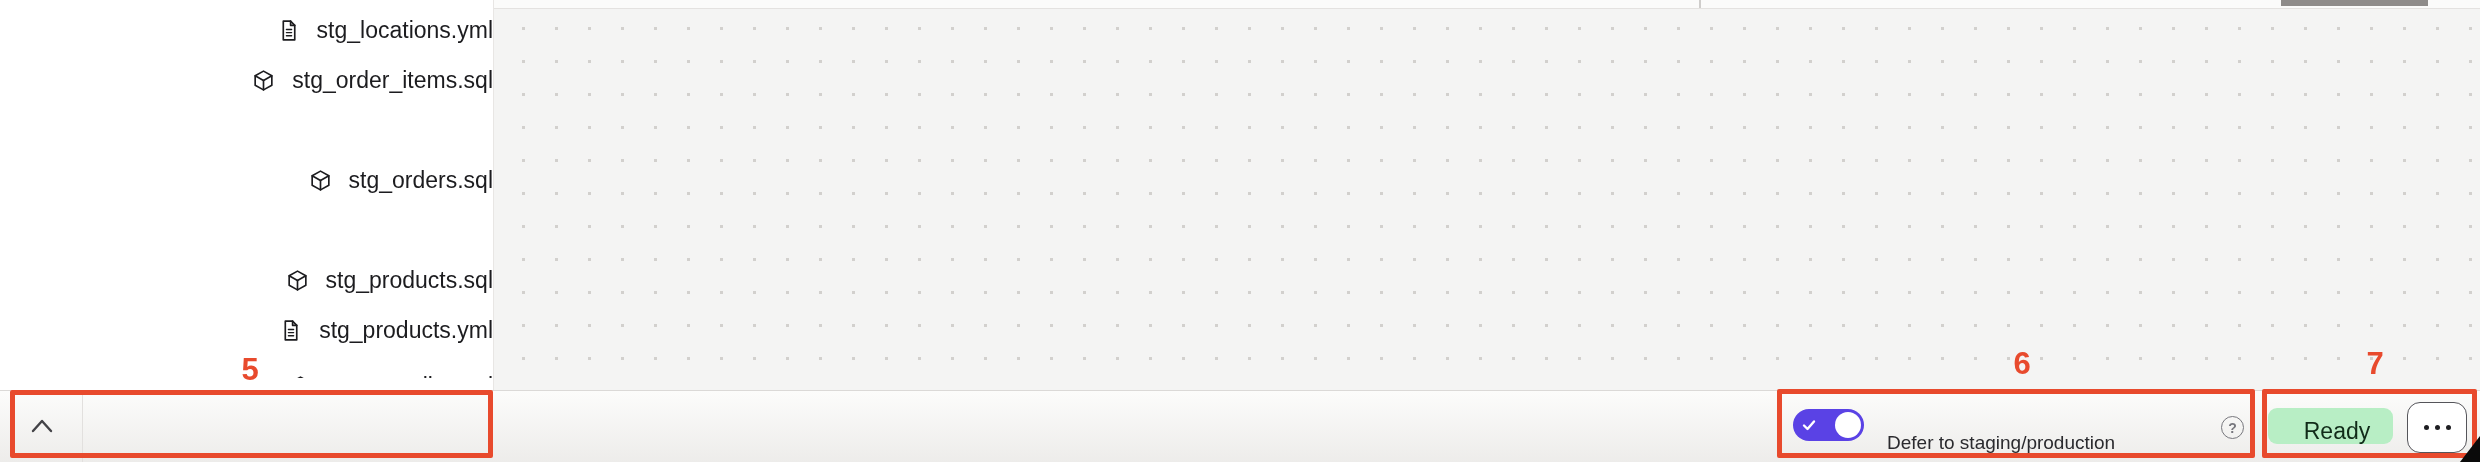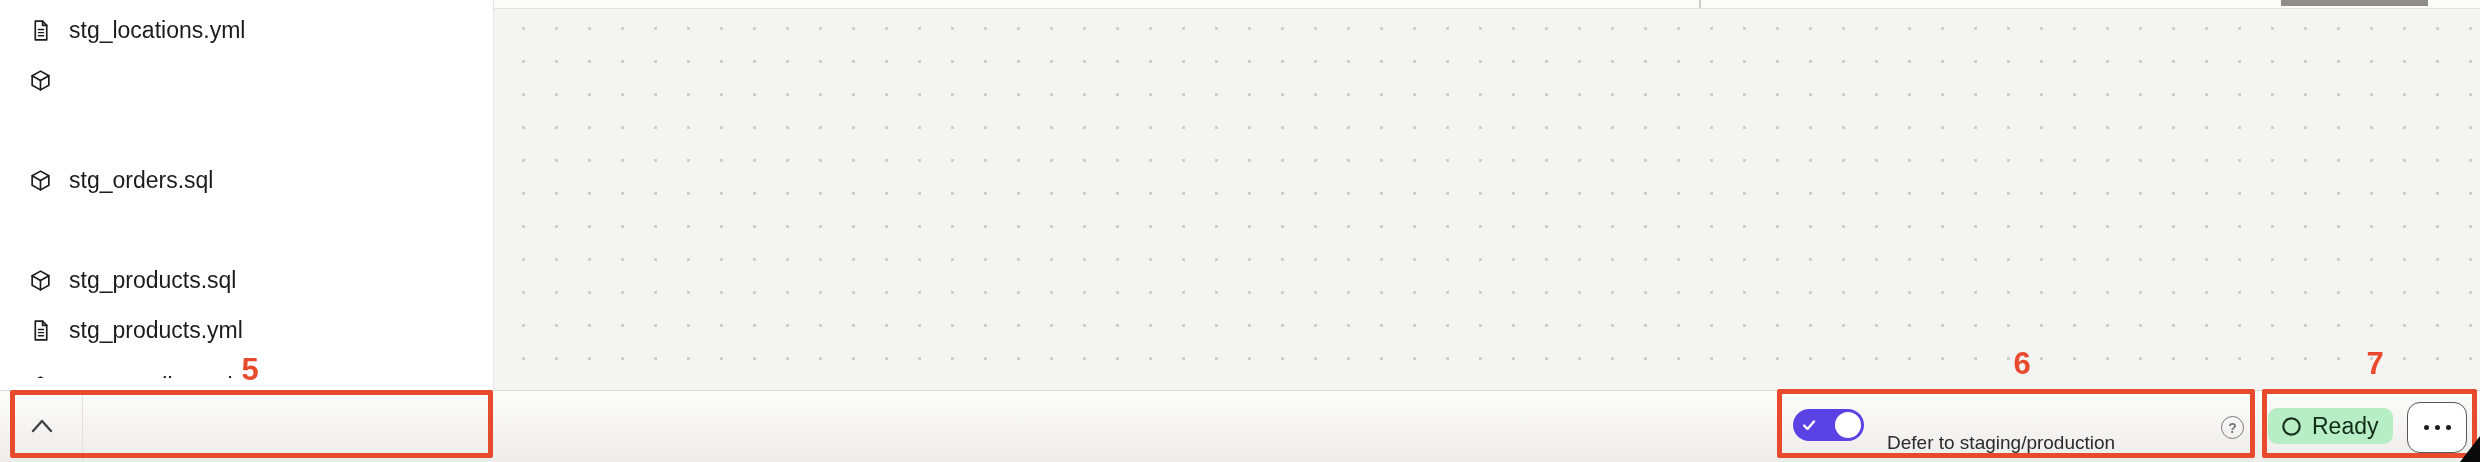--- a/index.html
+++ b/index.html
@@ -4,21 +4,21 @@
 <style>
   html,body{margin:0;padding:0;background:#ffffff;}
   #app{position:relative;width:2480px;height:462px;overflow:hidden;
        font-family:"Liberation Sans",sans-serif;color:#1b1b1e;background:#ffffff;}
 
   
   .sidebar{position:absolute;left:0;top:0;width:493px;height:390px;background:#ffffff;
            border-right:1px solid #e8e6e4;z-index:3;}
   .file-list{position:absolute;left:0;top:0;width:100%;height:378px;overflow:hidden;}
   .file-row{position:absolute;left:0;width:100%;height:50px;display:flex;align-items:center;
-            gap:16px;padding-left:28px;box-sizing:border-box;cursor:pointer;}
+            gap:16px;padding-left:28px;box-sizing:border-box;cursor:pointer;justify-content:flex-end;}
   .file-row svg{width:25px;height:25px;stroke:#1c1c1f;fill:none;stroke-width:1.6;
                 stroke-linejoin:round;stroke-linecap:round;flex:0 0 auto;}
   .file-row span{font-size:23px;font-weight:500;color:#1c1c1f;white-space:nowrap;}
 
   
   .topstrip{position:absolute;left:493px;top:0;right:0;height:8px;background:#fbfbfa;
             border-bottom:1px solid #e4e2e0;z-index:2;}
   .pane-divider{position:absolute;left:1206px;top:0;width:2px;height:8px;background:#cfcdcb;}
   .scroll-thumb{position:absolute;left:1788px;top:0;width:147px;height:6px;background:#8f8c8a;}
   .canvas{position:absolute;left:493px;top:9px;width:1987px;height:381px;background:#f4f4f3;
@@ -80,21 +80,21 @@
   .toggle .knob{position:absolute;right:3px;top:3px;width:26px;height:26px;border-radius:50%;
                 background:#ffffff;}
   .defer-label{position:absolute;left:1887px;top:16px;height:72px;display:flex;align-items:center;
                font-size:19px;color:#2a2a2e;white-space:nowrap;}
   .help-icon{position:absolute;left:2221px;top:25px;width:23px;height:23px;border:1.8px solid #77777d;
              border-radius:50%;box-sizing:border-box;display:flex;align-items:center;
              justify-content:center;font-size:14px;font-weight:600;color:#77777d;cursor:pointer;}
 
   .ready-badge{position:absolute;left:2268px;top:17px;width:125px;height:36px;background:#b8eec5;
                border-radius:9px;display:flex;align-items:center;gap:10px;padding-left:13px;
-               box-sizing:border-box;cursor:pointer;}
+               box-sizing:border-box;cursor:pointer;flex-direction:column;}
   .ready-badge svg{width:21px;height:21px;stroke:#17301f;fill:none;stroke-width:2.2;}
   .ready-badge span{font-size:23px;font-weight:500;color:#112b19;}
   .more-btn{position:absolute;left:2407px;top:11px;width:58px;height:49px;background:#ffffff;
             border:1.5px solid #55555a;border-radius:13px;display:flex;align-items:center;
             justify-content:center;gap:6px;cursor:pointer;}
   .more-btn i{width:5px;height:5px;border-radius:50%;background:#1e1e22;}
 
   .cursor-wedge{position:absolute;right:0;bottom:0;width:0;height:0;z-index:7;
                 border-left:20px solid transparent;border-bottom:26px solid #0a0a0a;}
 
@@ -132,20 +132,21 @@
             <path d="M10 11h5M10 14h5M10 17h5" stroke-width="1.3"></path>
           </svg>
         <span>stg_locations.yml</span>
       </div>
       <div class="file-row" style="top:55px">
         <svg viewBox="0 0 24 24">
             <path d="M12 3l8 4.5v9L12 21l-8-4.5v-9z"></path>
             <path d="M4 7.5L12 12l8-4.5"></path>
             <path d="M12 12v9"></path>
           </svg>
+        <span>stg_order_items.sql</span>
       </div>
       <div class="file-row" style="top:155px">
         <svg viewBox="0 0 24 24">
             <path d="M12 3l8 4.5v9L12 21l-8-4.5v-9z"></path>
             <path d="M4 7.5L12 12l8-4.5"></path>
             <path d="M12 12v9"></path>
           </svg>
         <span>stg_orders.sql</span>
       </div>
       <div class="file-row" style="top:305px">

